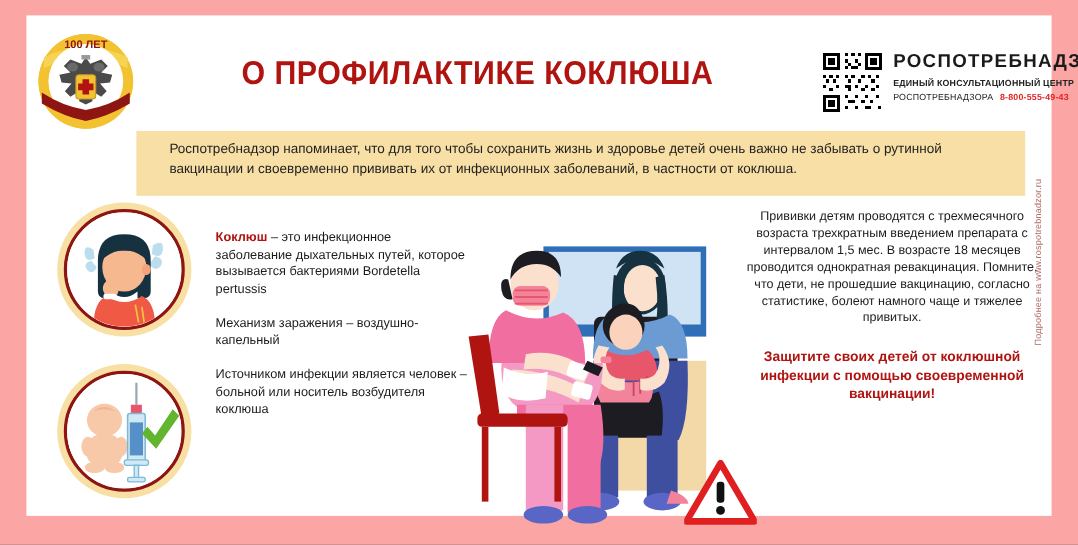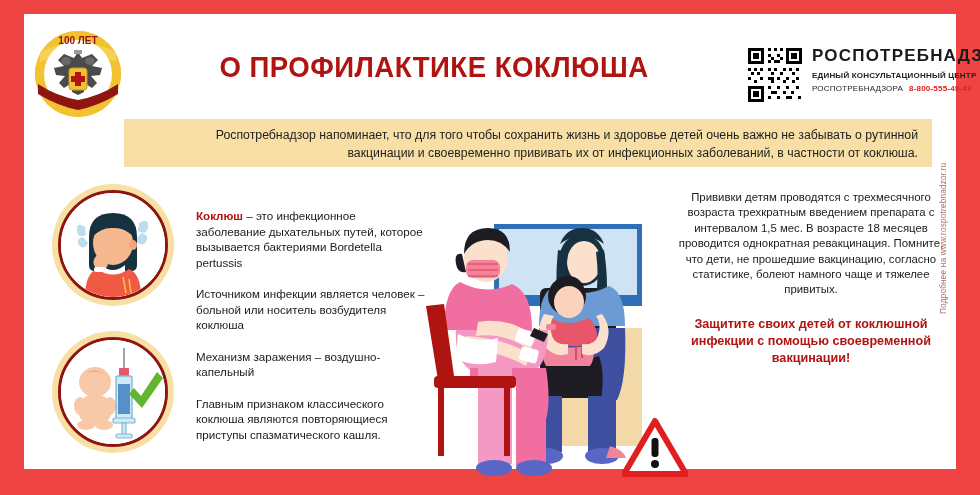--- a/index.html
+++ b/index.html
@@ -5,21 +5,21 @@
   html,body{margin:0;padding:0;}
   body{
     width:980px;height:495px;
     background:#8B1A15;
     font-family:"Liberation Sans","DejaVu Sans",sans-serif;
     overflow:hidden;
   }
   .poster{
     position:relative;
     width:980px;height:495px;
-    background:#ef4444;
+    background:#fca5a5;
     box-sizing:border-box;
   }
   .inner{
     position:absolute;
     left:24px;top:14px;
     width:932px;height:455px;
     background:#ffffff;
     box-sizing:border-box;
   }
 
@@ -72,25 +72,24 @@
     font-family:"Liberation Sans Narrow","Liberation Sans",sans-serif;
   }
   .brand-phone{
     color:#E02020;font-weight:bold;margin-left:6px;text-align:center;
   }
 
   
   .banner{
     position:absolute;
     left:100px;top:105px;
-    width:808px;height:48px;
+    width:808px;height:59px;
     background:#F7DFA5;
     box-sizing:border-box;
     padding:7px 14px 0 30px;
-    text-align:right;
   }
   .banner p{
     margin:0;
     font-size:12.3px;
     line-height:18px;
     color:#1f1f1f;
     font-family:"Liberation Sans Narrow","Liberation Sans",sans-serif;
   }
 
   
@@ -326,23 +325,22 @@
           <rect x="61" y="83" width="4" height="12" fill="#CFE9F5" stroke="#7FB9D6" stroke-width="1.2"></rect>
           <rect x="55" y="94" width="16" height="4" rx="1.5" fill="#CFE9F5" stroke="#7FB9D6" stroke-width="1.2"></rect>
 
           <path d="M73 48 l7 8 l16 -24 l6 6 l-21 30 l-13 -14 z" fill="#62B52E"></path>
         </svg>
       </div>
     </div>
 
     <div class="col-left">
       <p><span class="kw">Коклюш</span><span> – это инфекционное заболевание дыхательных путей, которое вызывается бактериями Bordetella pertussis</span></p>
+      <p>Механизм заражения – воздушно-капельный</p>
       <p>Источником инфекции является человек – больной или носитель возбудителя коклюша</p>
-      <p>Механизм заражения – воздушно-капельный</p>
-      <p>Главным признаком классического коклюша являются повторяющиеся приступы спазматического кашля.</p>
     </div>
 
     <div class="illus">
       <svg viewBox="0 0 252 272" width="252" height="272">
 
         <rect x="70" y="14" width="148" height="82" fill="#2E6FB7"></rect>
         <rect x="75" y="19" width="138" height="66" fill="#CFE3F5"></rect>
 
         <rect x="120" y="118" width="98" height="118" fill="#F3D9A8"></rect>
 

